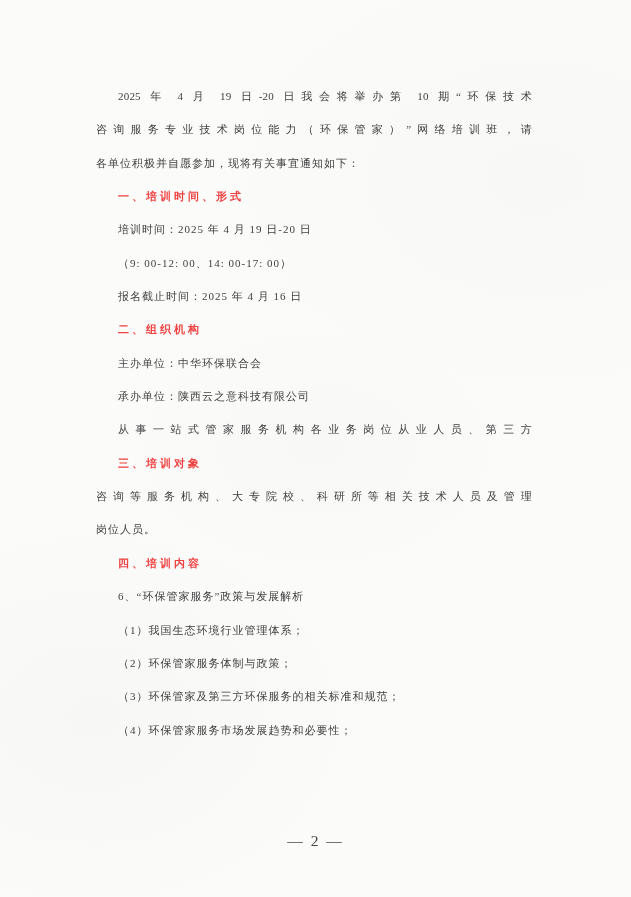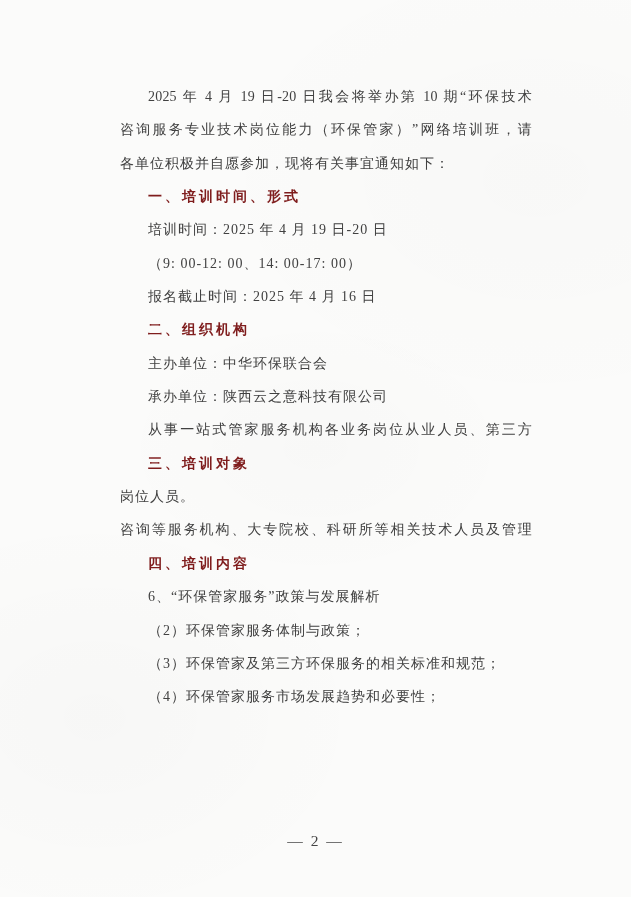--- a/index.html
+++ b/index.html
@@ -23,40 +23,39 @@
     position: absolute;
     inset: 0;
   }
   .doc-body {
     position: absolute;
     left: 96px;
     top: 80px;
     width: 436px;
   }
   .line {
-    font-size: 14px;
+    font-size: 11px;
     line-height: 33.35px;
     letter-spacing: 1px;
     white-space: nowrap;
     color: #414141;
-    margin-left: 24px;
   }
   .l-indent {
     text-indent: 2em;
   }
   .l-fill {
     white-space: normal;
     letter-spacing: 0.2px;
     text-align: justify;
     text-align-last: justify;
   }
   .l-bold {
     font-weight: 700;
     letter-spacing: 3px;
-    color: #7f1d1d;
+    color: #ef4444;
   }
   .doc-footer {
     position: absolute;
     top: 831px;
     left: 0;
     width: 631px;
     text-align: center;
     font-size: 15.5px;
     line-height: 20px;
     letter-spacing: 2px;
@@ -73,22 +72,23 @@
       <div class="line">各单位积极并自愿参加，现将有关事宜通知如下：</div>
       <div class="line l-indent l-bold">一、培训时间、形式</div>
       <div class="line l-indent">培训时间：2025 年 4 月 19 日-20 日</div>
       <div class="line l-indent">（9: 00-12: 00、14: 00-17: 00）</div>
       <div class="line l-indent">报名截止时间：2025 年 4 月 16 日</div>
       <div class="line l-indent l-bold">二、组织机构</div>
       <div class="line l-indent">主办单位：中华环保联合会</div>
       <div class="line l-indent">承办单位：陕西云之意科技有限公司</div>
       <div class="line l-indent l-fill">从事一站式管家服务机构各业务岗位从业人员、第三方</div>
       <div class="line l-indent l-bold">三、培训对象</div>
+      <div class="line l-fill">咨询等服务机构、大专院校、科研所等相关技术人员及管理</div>
       <div class="line">岗位人员。</div>
-      <div class="line l-fill">咨询等服务机构、大专院校、科研所等相关技术人员及管理</div>
       <div class="line l-indent l-bold">四、培训内容</div>
       <div class="line l-indent">6、“环保管家服务”政策与发展解析</div>
+      <div class="line l-indent">（1）我国生态环境行业管理体系；</div>
       <div class="line l-indent">（2）环保管家服务体制与政策；</div>
       <div class="line l-indent">（3）环保管家及第三方环保服务的相关标准和规范；</div>
       <div class="line l-indent">（4）环保管家服务市场发展趋势和必要性；</div>
     </div>
   <div class="doc-footer">— 2 —</div>
 </div>
 
 </body></html>

